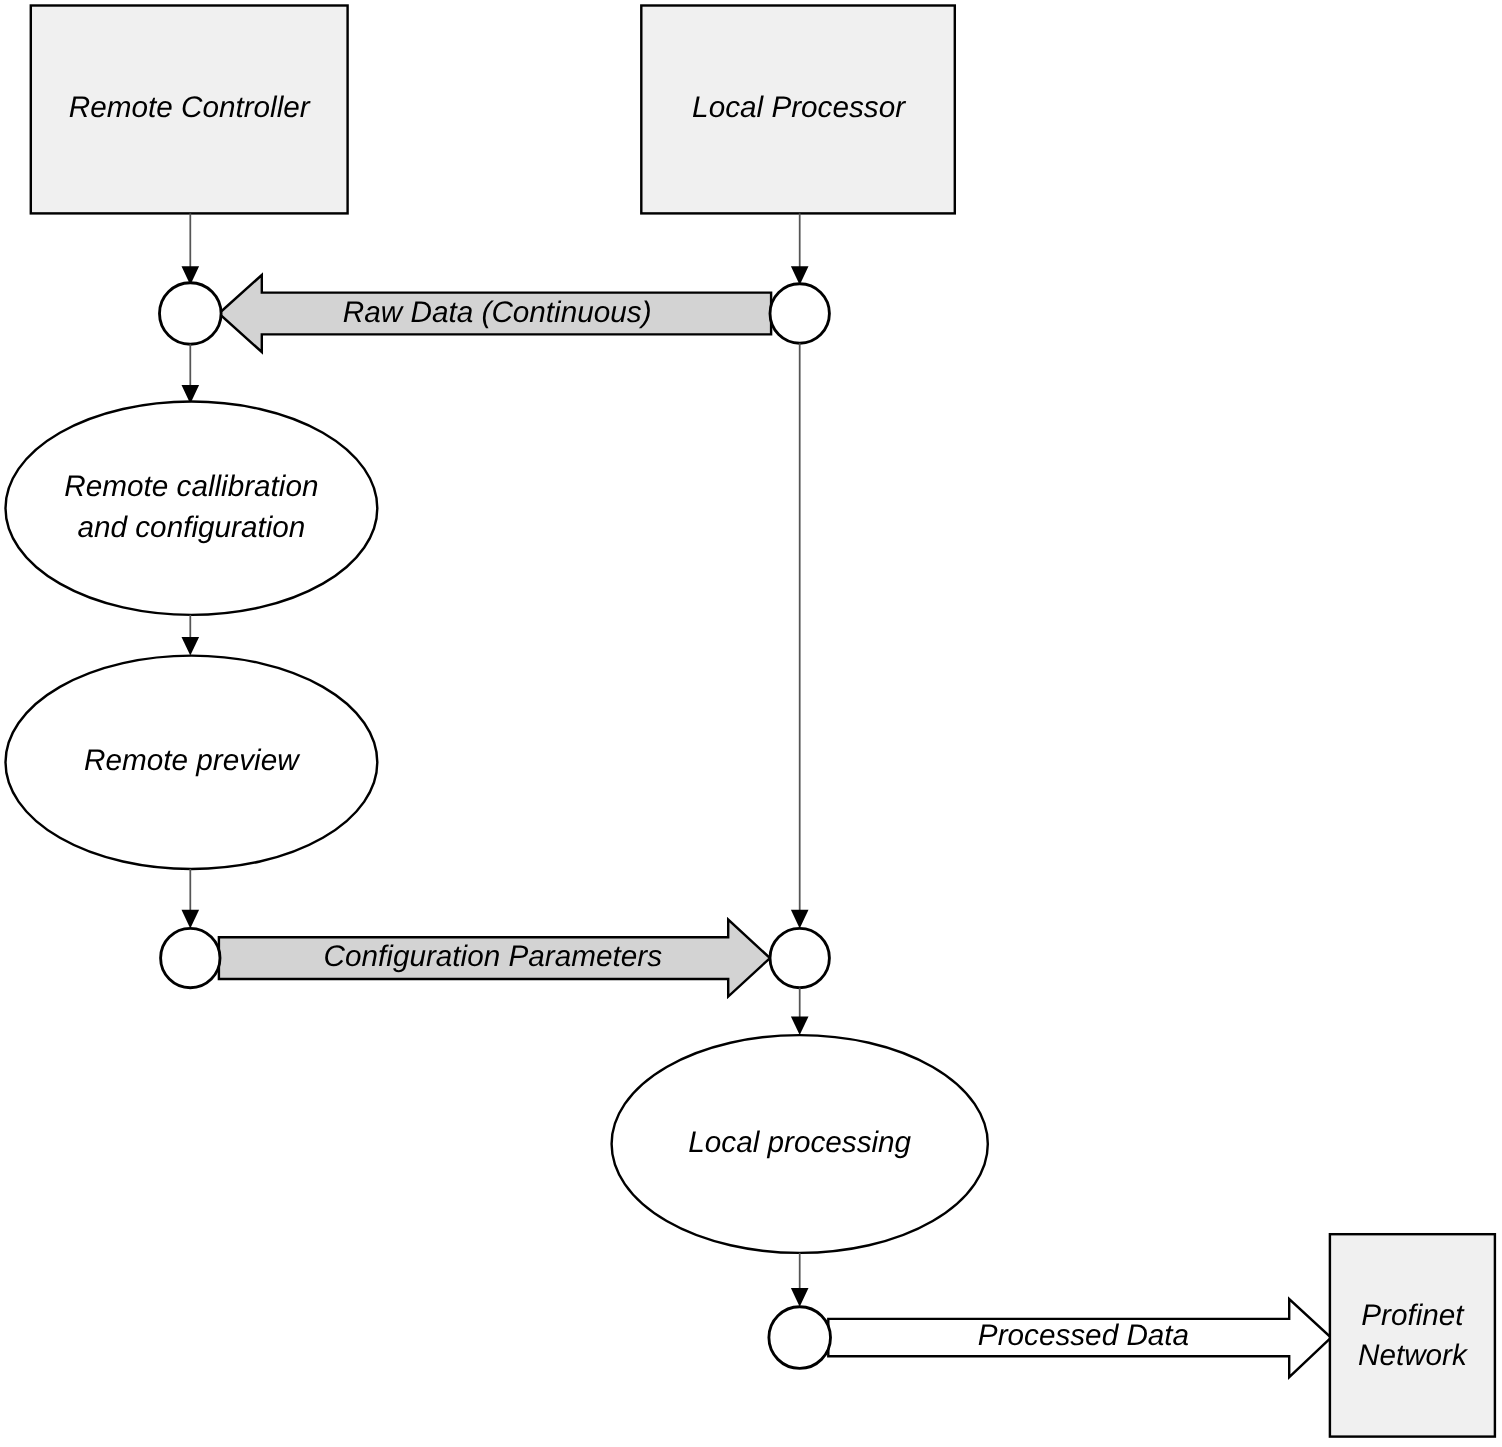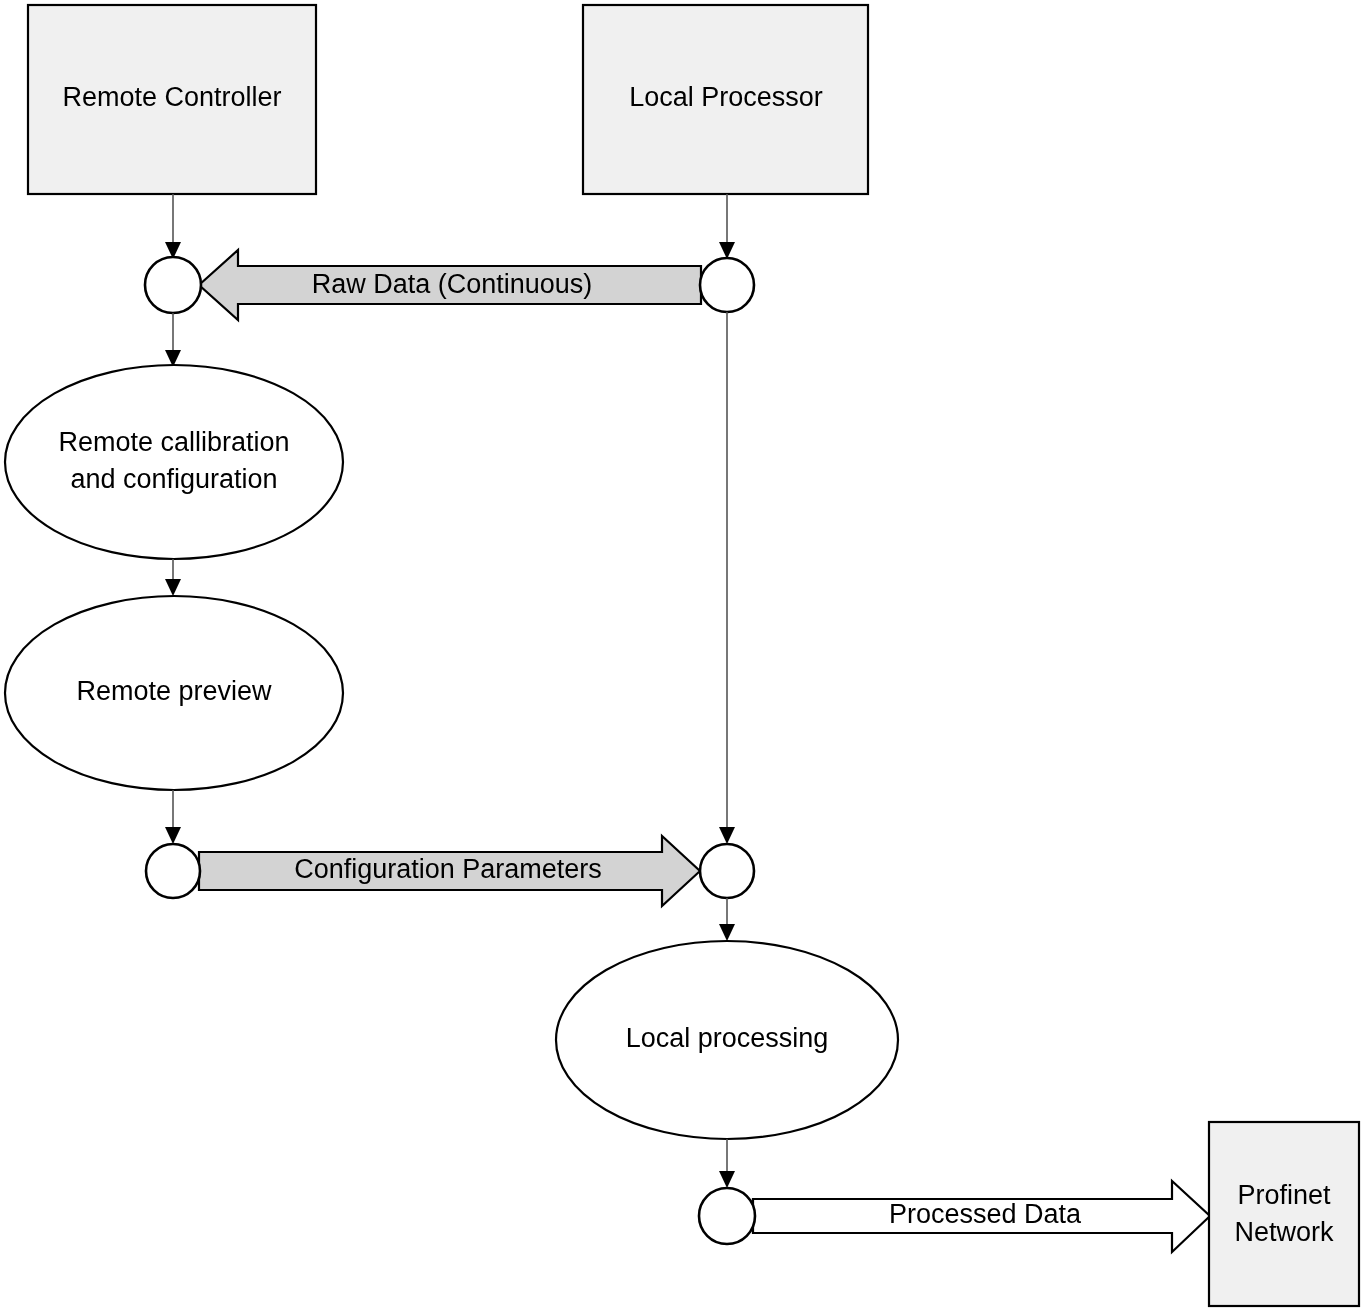--- a/index.html
+++ b/index.html
@@ -10,20 +10,21 @@
   body {
     width: 1365px;
     height: 1315px;
     font-family: "Liberation Sans", sans-serif;
     overflow: hidden;
   }
   #diagram-root {
     position: relative;
     width: 1365px;
     height: 1315px;
+    font-style: italic;
   }
   svg.diagram {
     display: block;
     width: 1365px;
     height: 1315px;
     background: #ffffff;
   }
   .node-box {
     stroke: #000000;
     stroke-width: 2.2;

